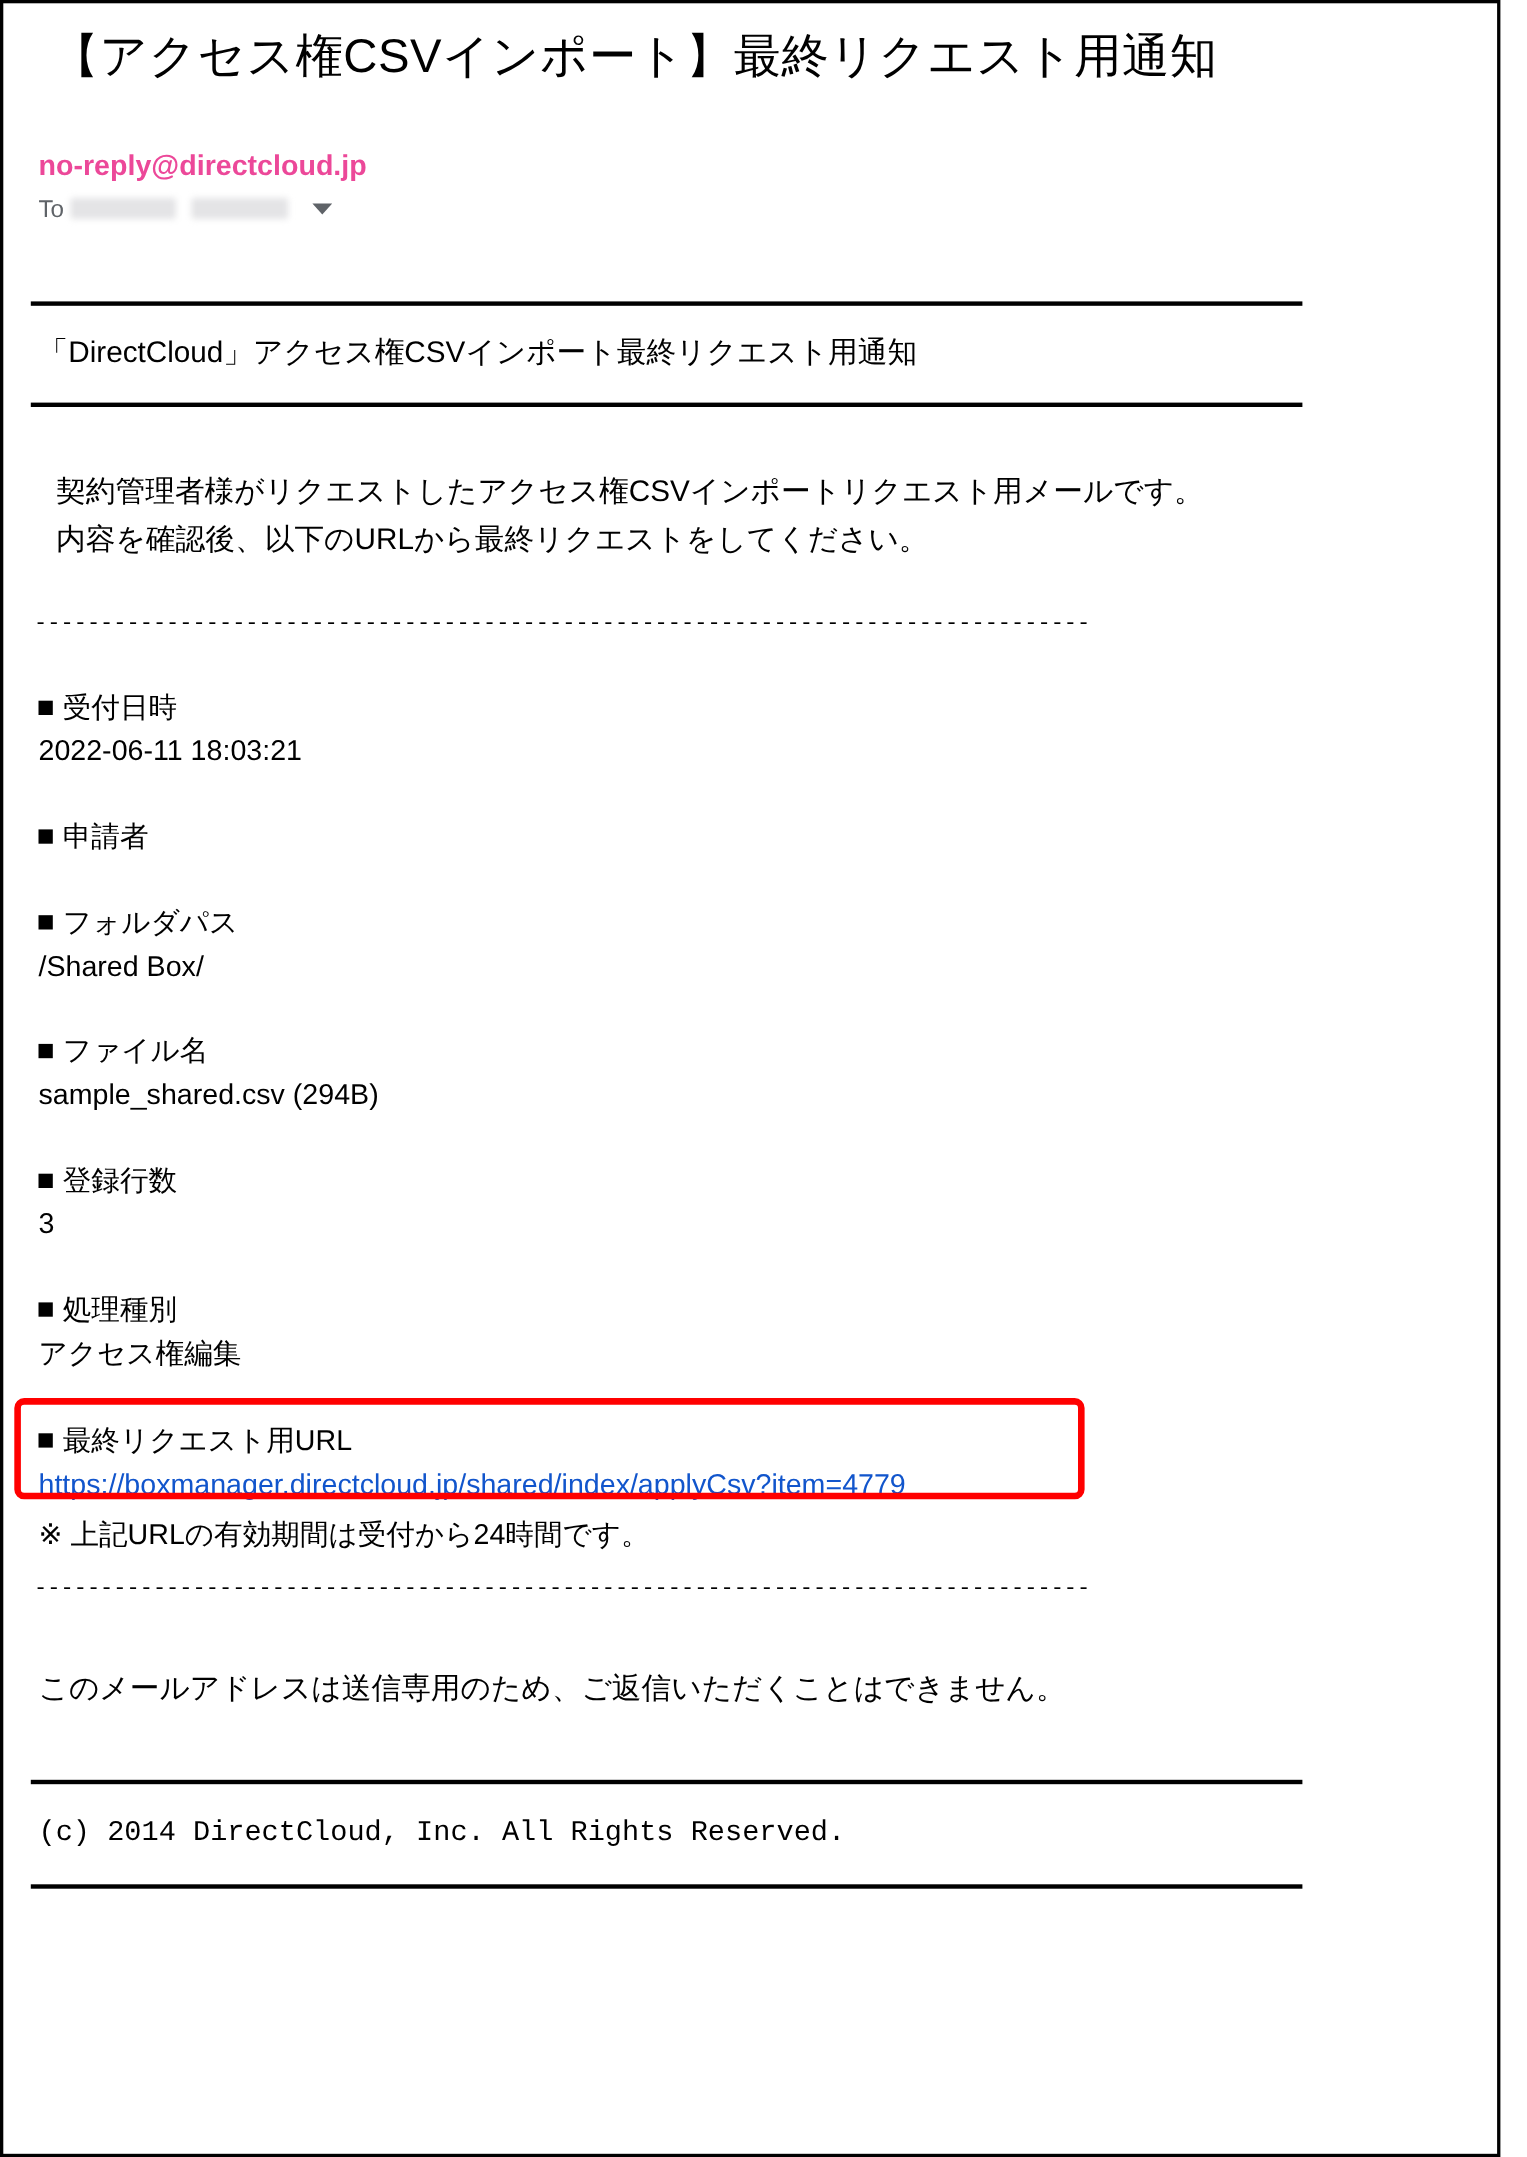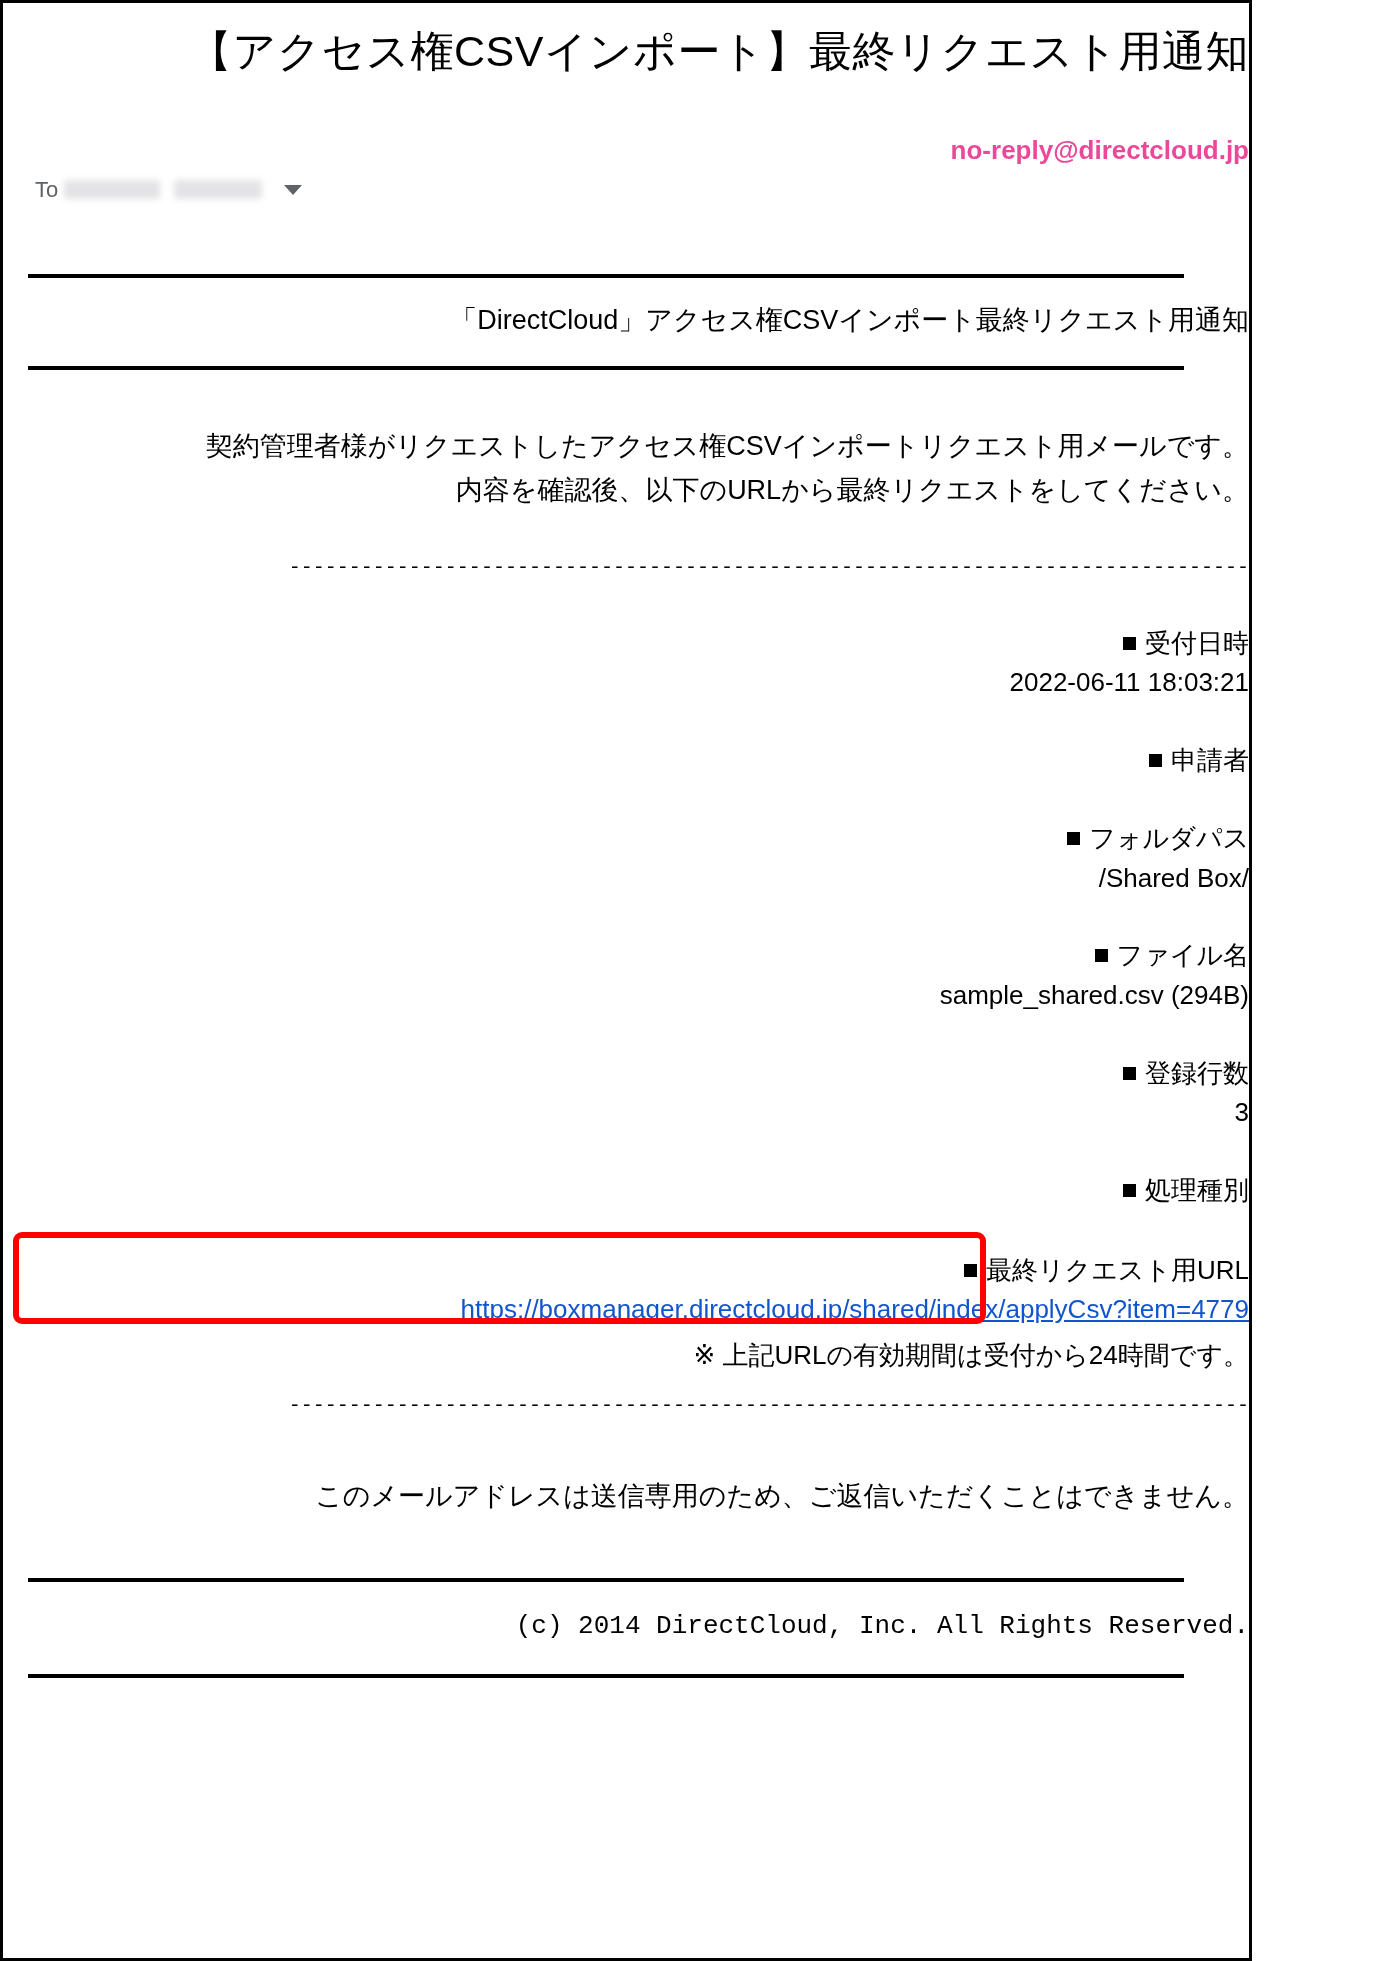--- a/index.html
+++ b/index.html
@@ -11,27 +11,26 @@
     width: 1388px;
     height: 1961px;
     font-family: "Liberation Sans", "DejaVu Sans", sans-serif;
     color: #000000;
     overflow: hidden;
   }
 
   
   .screenshot-frame {
     box-sizing: border-box;
-    width: 1252px;
+    width: 1364px;
     height: 1961px;
     border: 3px solid #000000;
     background: #ffffff;
     position: relative;
     overflow: hidden;
-    text-align: right;
   }
 
   .mail-body {
     position: relative;
     padding: 0 0 0 32px;
   }
 
   
   .mail-subject {
     font-size: 43px;
@@ -239,20 +238,21 @@
       <div class="field-value">sample_shared.csv (294B)</div>
     </div>
 
     <div class="field">
       <div class="field-label"><span class="bullet"></span><span>登録行数</span></div>
       <div class="field-value">3</div>
     </div>
 
     <div class="field">
       <div class="field-label"><span class="bullet"></span><span>処理種別</span></div>
+      <div class="field-value">アクセス権編集</div>
     </div>
 
     <div class="url-highlight-wrap">
       <div class="red-box"></div>
       <div class="field-label"><span class="bullet"></span><span>最終リクエスト用URL</span></div>
       <a class="url-link" href="#">https://boxmanager.directcloud.jp/shared/index/applyCsv?item=4779</a>
       <div class="url-note">※ 上記URLの有効期間は受付から24時間です。</div>
     </div>
 
     <div class="rule-dashed" style="margin-top:26px;">--------------------------------------------------------------------------------</div>

